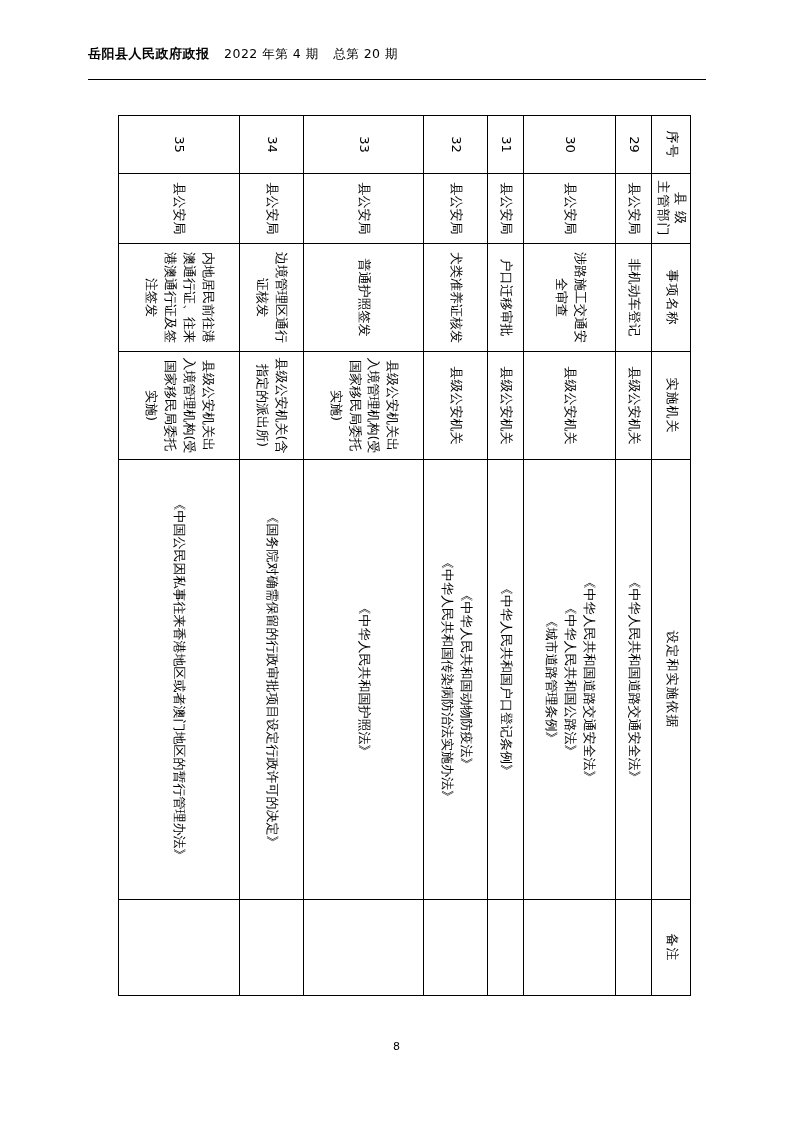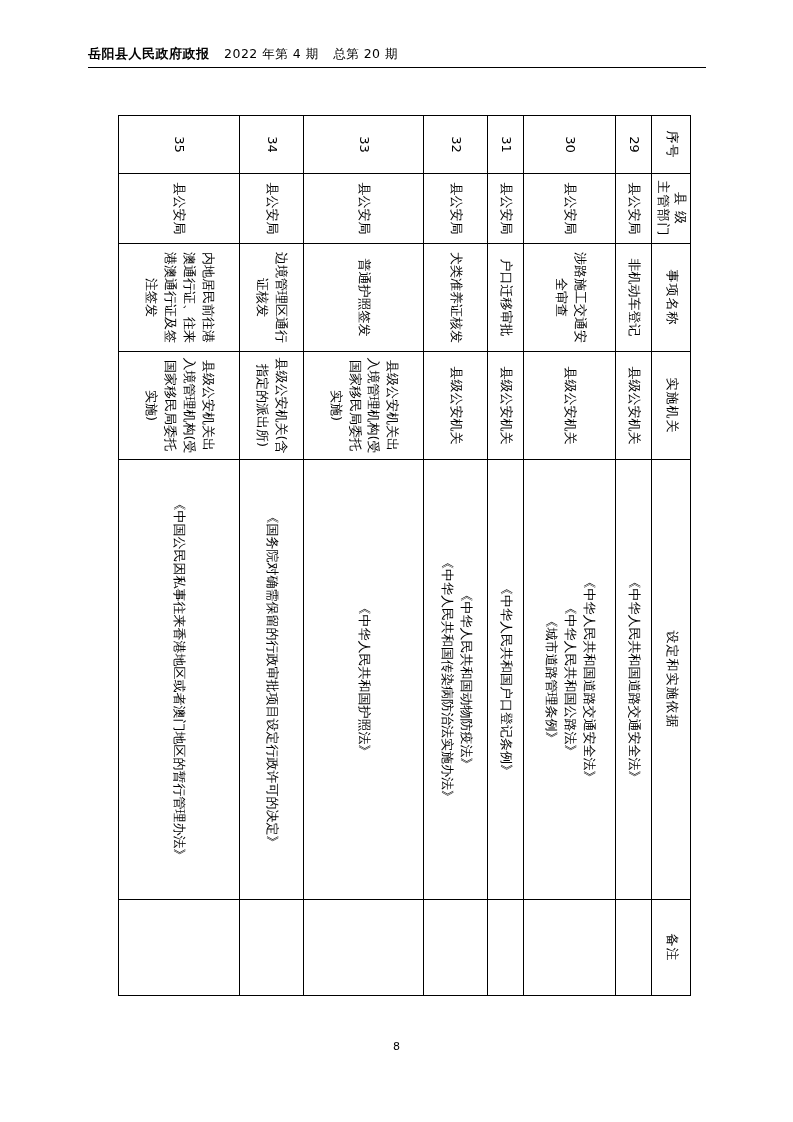--- a/index.html
+++ b/index.html
@@ -14,21 +14,21 @@
     overflow: hidden;
   }
 
   
   .page-header {
     position: absolute;
     left: 88px;
     top: 45px;
     width: 618px;
     border-bottom: 1px solid #000;
-    padding-bottom: 4px;
+    padding-bottom: 16px;
     font-size: 12.5px;
     letter-spacing: 0.5px;
     white-space: nowrap;
   }
   .page-header .hdr-title {
     font-weight: bold;
     font-size: 13px;
   }
   .page-header .hdr-issue {
     font-size: 12.5px;

